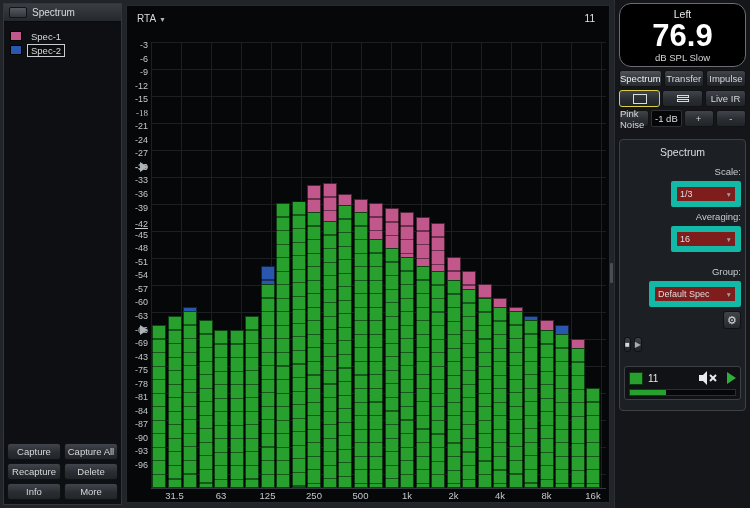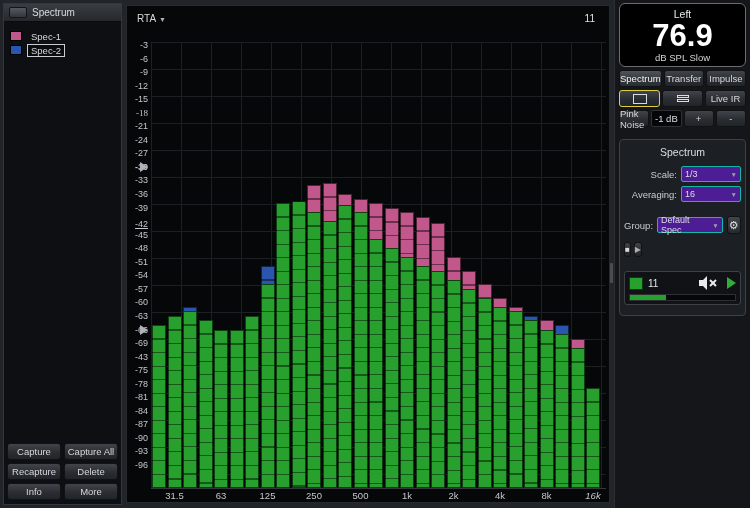--- a/index.html
+++ b/index.html
@@ -34,42 +34,42 @@
   #x-labels{position:absolute;left:24px;top:484px;width:455px;height:12px;}
   .xtick{position:absolute;width:32px;text-align:center;font-size:9.5px;color:#c4c8cc;}
   .marker{position:absolute;left:13px;width:0;height:0;border-top:5px solid transparent;border-bottom:5px solid transparent;border-left:8px solid #aeb3b9;}
 
   
   .splitter{position:absolute;left:610px;top:0;width:4px;height:508px;}
   .splitter .handle{position:absolute;left:0;top:263px;width:3px;height:20px;background:#4a4e53;border-radius:1px;}
 
   
   .rpanel{position:absolute;left:614px;top:0;width:136px;height:508px;background:#14161a;border-left:1px solid #2b2e32;box-sizing:border-box;padding:3px 4px;}
-  .spl{height:62px;background:#000;border:1px solid #6a6e73;border-radius:6px;display:flex;flex-direction:column;align-items:center;justify-content:center;gap:1px;}
+  .spl{height:62px;background:#000;border:1px solid #6a6e73;border-radius:12px;display:flex;flex-direction:column;align-items:center;justify-content:center;gap:1px;}
   .spl-channel{font-size:10.5px;color:#e8eaec;}
   .spl-value{font-size:31px;font-weight:bold;color:#fff;line-height:30px;}
   .spl-unit{font-size:9.5px;color:#d2d5d8;}
   .row{display:flex;gap:2px;margin-top:3px;}
   .row .btn{flex:1;height:15px;font-size:9.5px;}
   .btn.active{background:linear-gradient(#51555b,#33373c 55%,#2a2d31);color:#eef0f2;}
   .icon-btn{flex:0 0 38px;display:flex;align-items:center;justify-content:center;}
   .icon-btn.yellow{border:1px solid #ddcf45;}
   .pane-icon{width:12px;height:8px;border:1px solid #d9dcdf;}
   .pane2-icon{display:flex;flex-direction:column;gap:1px;}
   .pane2-icon span{display:block;width:12px;height:3px;border:1px solid #d9dcdf;box-sizing:border-box;}
   .noise-btn{flex:0 0 62px;}
   .level-display{flex:1;height:15px;background:#050607;border:1px solid #2e3236;border-radius:2px;
                  display:flex;align-items:center;justify-content:center;font-size:9.5px;color:#dcdee1;}
   .tiny-btn{flex:0 0 13px;height:15px;font-size:10px;padding:0;}
 
   .group-panel{margin-top:12px;border:1px solid #3d4146;border-radius:4px;background:#1c1f23;padding:4px 4px 10px 4px;}
   .gp-title{text-align:center;font-size:10.5px;color:#dcdfe2;margin:2px 0 8px 0;}
-  .gp-row{display:flex;align-items:center;justify-content:flex-end;gap:4px;margin-top:4px;}
+  .gp-row{display:flex;align-items:flex-end;justify-content:flex-end;gap:4px;margin-top:4px;flex-direction:column;}
   .gp-label{font-size:9.5px;color:#c9ccd0;}
-  .dropdown{height:14px;background:#4c1d95;border:1px solid #14b8a6;border-radius:2px;color:#dcdee1;
+  .dropdown{height:14px;background:#7f1d1d;border:6px solid #14b8a6;border-radius:2px;color:#dcdee1;
             display:flex;align-items:center;justify-content:space-between;font-size:9px;padding:0 3px;}
   .dd-arrow{font-size:6.5px;color:#9aa0a5;margin-left:3px;}
   .dd-small{width:52px;}
   .dd-wide{width:74px;}
   .gear-btn{width:16px;height:16px;display:flex;align-items:center;justify-content:center;font-size:11px;color:#d9dcdf;
             background:linear-gradient(#41454b,#26292d);border:1px solid #101214;border-radius:3px;}
   .transport{display:flex;gap:3px;margin-top:8px;}
   .transport .btn{height:13px;font-size:8px;}
   .transport .play-glyph{color:#a9aeb3;}
   .meter-box{margin-top:14px;border:1px solid #3d4146;border-radius:3px;background:#101215;padding:3px 4px;}
@@ -204,21 +204,21 @@
     <div id="x-labels">
         <div class="xtick" style="left: 7.5px;">31.5</div>
         <div class="xtick" style="left: 54px;">63</div>
         <div class="xtick" style="left: 100.5px;">125</div>
         <div class="xtick" style="left: 147px;">250</div>
         <div class="xtick" style="left: 193.5px;">500</div>
         <div class="xtick" style="left: 240px;">1k</div>
         <div class="xtick" style="left: 286.5px;">2k</div>
         <div class="xtick" style="left: 333px;">4k</div>
         <div class="xtick" style="left: 379.5px;">8k</div>
-        <div class="xtick" style="left: 426px; font-style: italic;">16k</div>
+        <div class="xtick" style="left: 426px;">16k</div>
       </div>
   <div class="marker" style="top: 155.932px;"></div>
       <div class="marker" style="top: 318.508px;"></div>
     </main>
 
   <div class="splitter">
     <div class="handle"></div>
   </div>
 
   <section class="rpanel">

